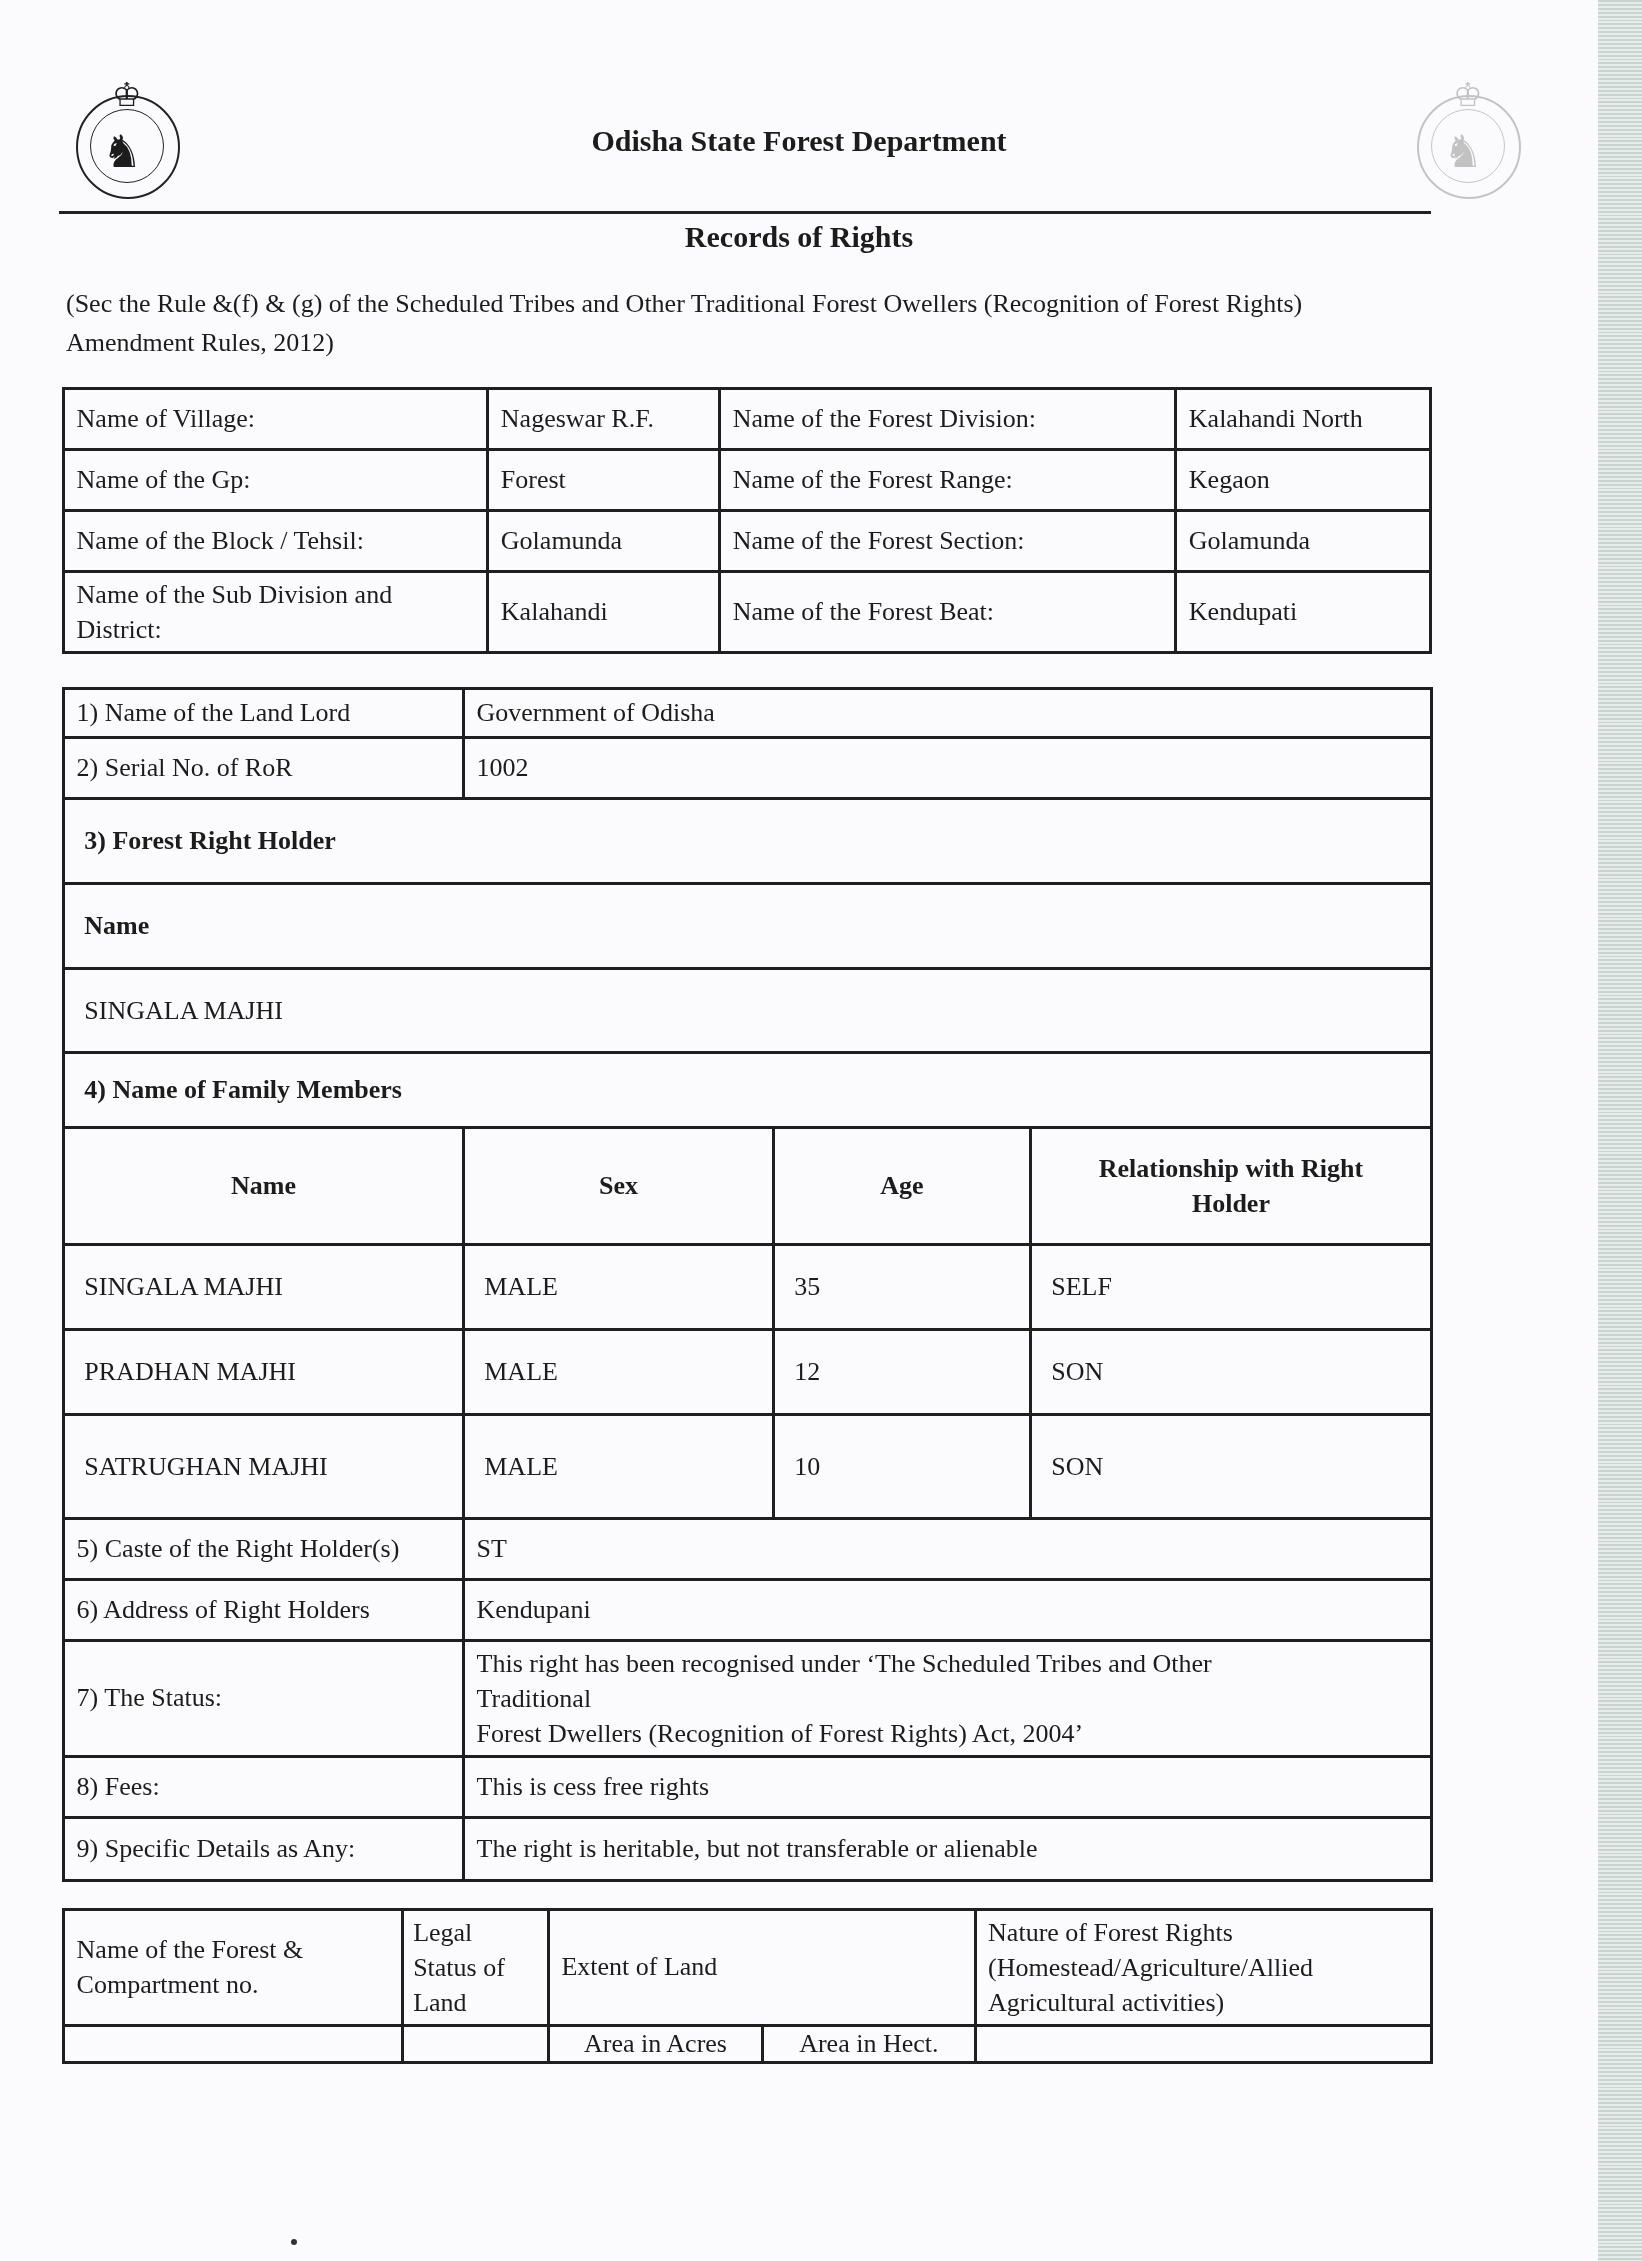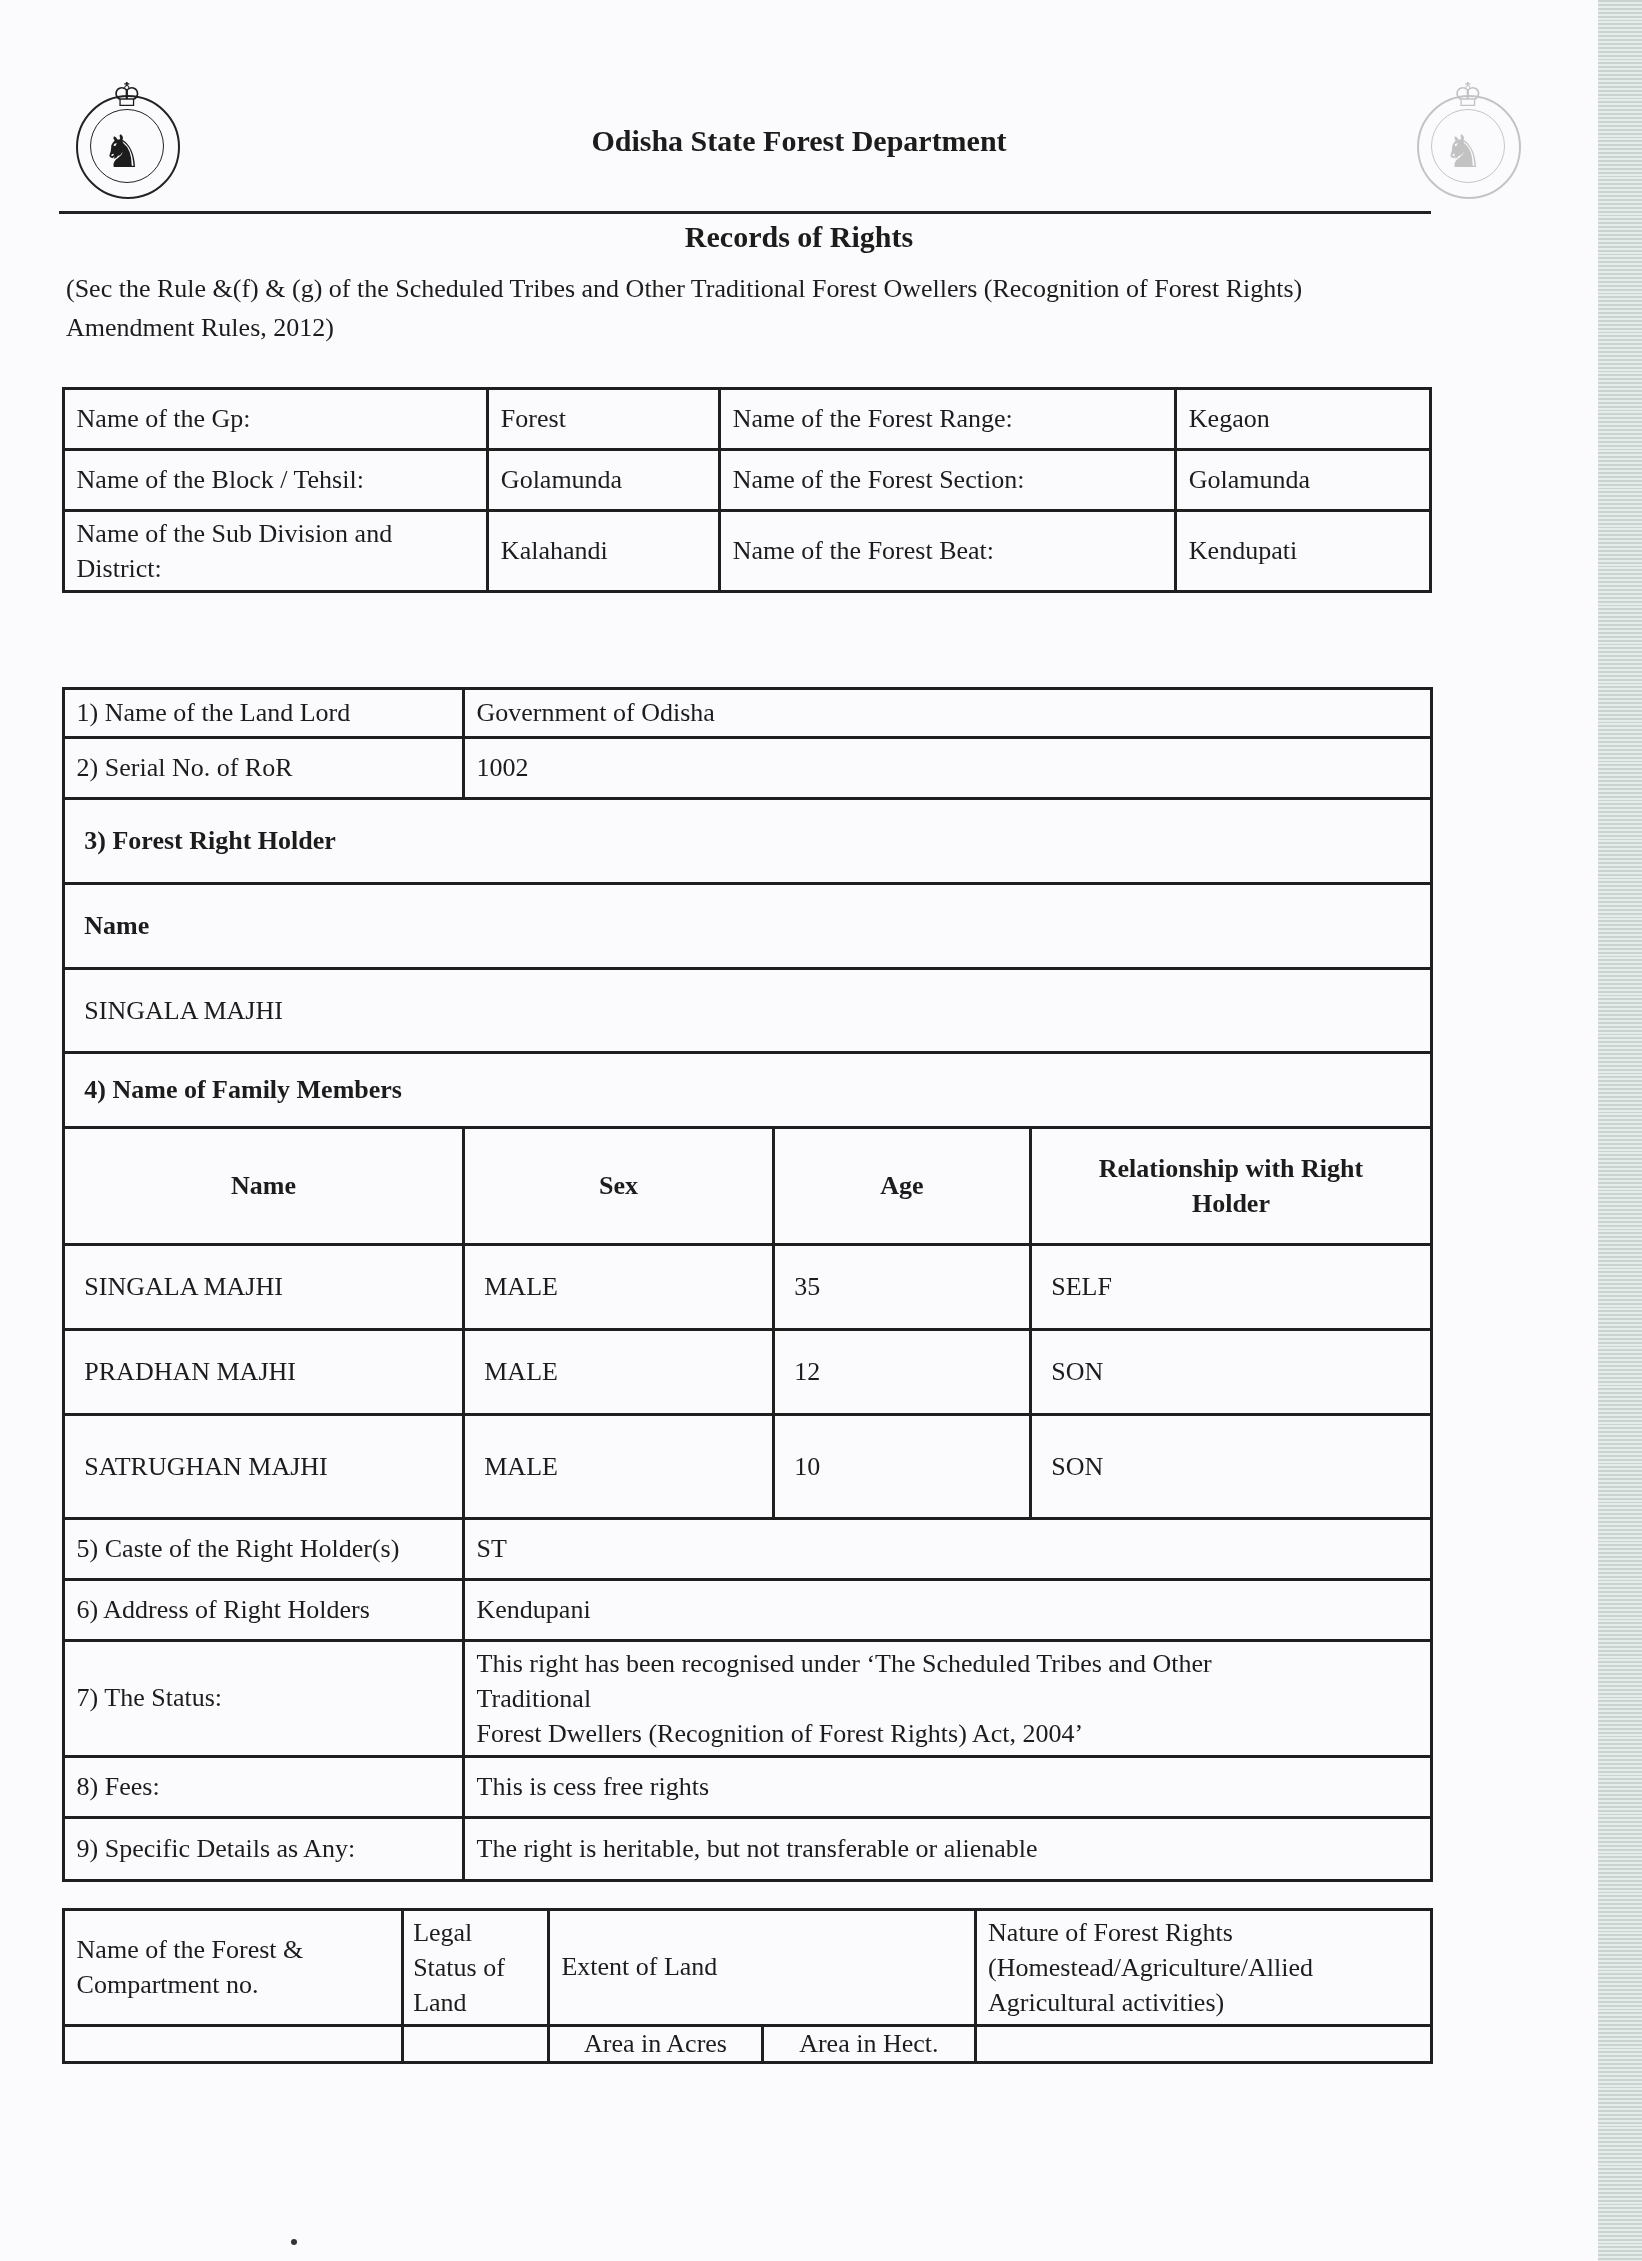--- a/index.html
+++ b/index.html
@@ -13,21 +13,21 @@
   .scan-edge { position:absolute; right:0; top:0; width:45px; height:2261px;
     background:repeating-linear-gradient(180deg,#c9d3cf 0 1.9px,#e6ece9 1.9px 3.9px); }
   .seal { position:absolute; width:103px; height:122px; }
   .seal .ring { position:absolute; left:0; top:19.3px; width:100px; height:100px; border:2.6px solid #222; border-radius:50%; }
   .seal .inner { position:absolute; left:14px; top:33px; width:72px; height:72px; border:1.9px solid #222; border-radius:50%; }
   .seal .emblem { position:absolute; left:36px; top:0; font-size:33px; line-height:39px; }
   .seal .animal { position:absolute; left:26px; top:54px; font-size:45px; line-height:45px; }
   .seal.faded { opacity:.25; }
   .h-title { position:absolute; left:0; width:1598px; text-align:center; font-weight:bold; font-size:30px; }
   .rule { position:absolute; left:59px; top:211px; width:1372px; height:3.2px; background:#222; }
-  .subtitle { position:absolute; left:66px; top:269px; width:1366px; font-size:26px; line-height:39px; }
+  .subtitle { position:absolute; left:66px; top:284px; width:1366px; font-size:26px; line-height:39px; }
   table { position:absolute; border-collapse:collapse; font-size:26px; }
   td, th { border:3.2px solid #1f1f1f; padding:0 11.6px; vertical-align:middle; text-align:left; font-weight:normal; }
   th { font-weight:bold; text-align:center; }
   .bold { font-weight:bold;margin-top:31px; }
   .blank-pad { padding:0 19.3px; }
   .ml { line-height:35px; padding-top:3.9px; padding-bottom:3.9px; }
   .dot { position:absolute; width:6.4px; height:6.4px; border-radius:50%; background:#333; }
 </style>
 </head>
 <body>
@@ -53,20 +53,26 @@
   <div class="subtitle">(Sec the Rule &amp;(f) &amp; (g) of the Scheduled Tribes and Other Traditional Forest Owellers (Recognition of Forest Rights) Amendment Rules, 2012)</div>
 
   <table style="left:62px; top:387px; width:1370px;">
     <colgroup>
         <col style="width:425px">
         <col style="width:232px">
         <col style="width:457px">
         <col style="width:255px">
       </colgroup>
     <tbody>
+        <tr style="height:61px;">
+      <td>Name of Village:</td>
+      <td>Nageswar R.F.</td>
+      <td>Name of the Forest Division:</td>
+      <td>Kalahandi North</td>
+    </tr>
     <tr style="height:61px;">
       <td>Name of the Gp:</td>
       <td>Forest</td>
       <td>Name of the Forest Range:</td>
       <td>Kegaon</td>
     </tr>
     <tr style="height:61px;">
       <td>Name of the Block / Tehsil:</td>
       <td>Golamunda</td>
       <td>Name of the Forest Section:</td>

